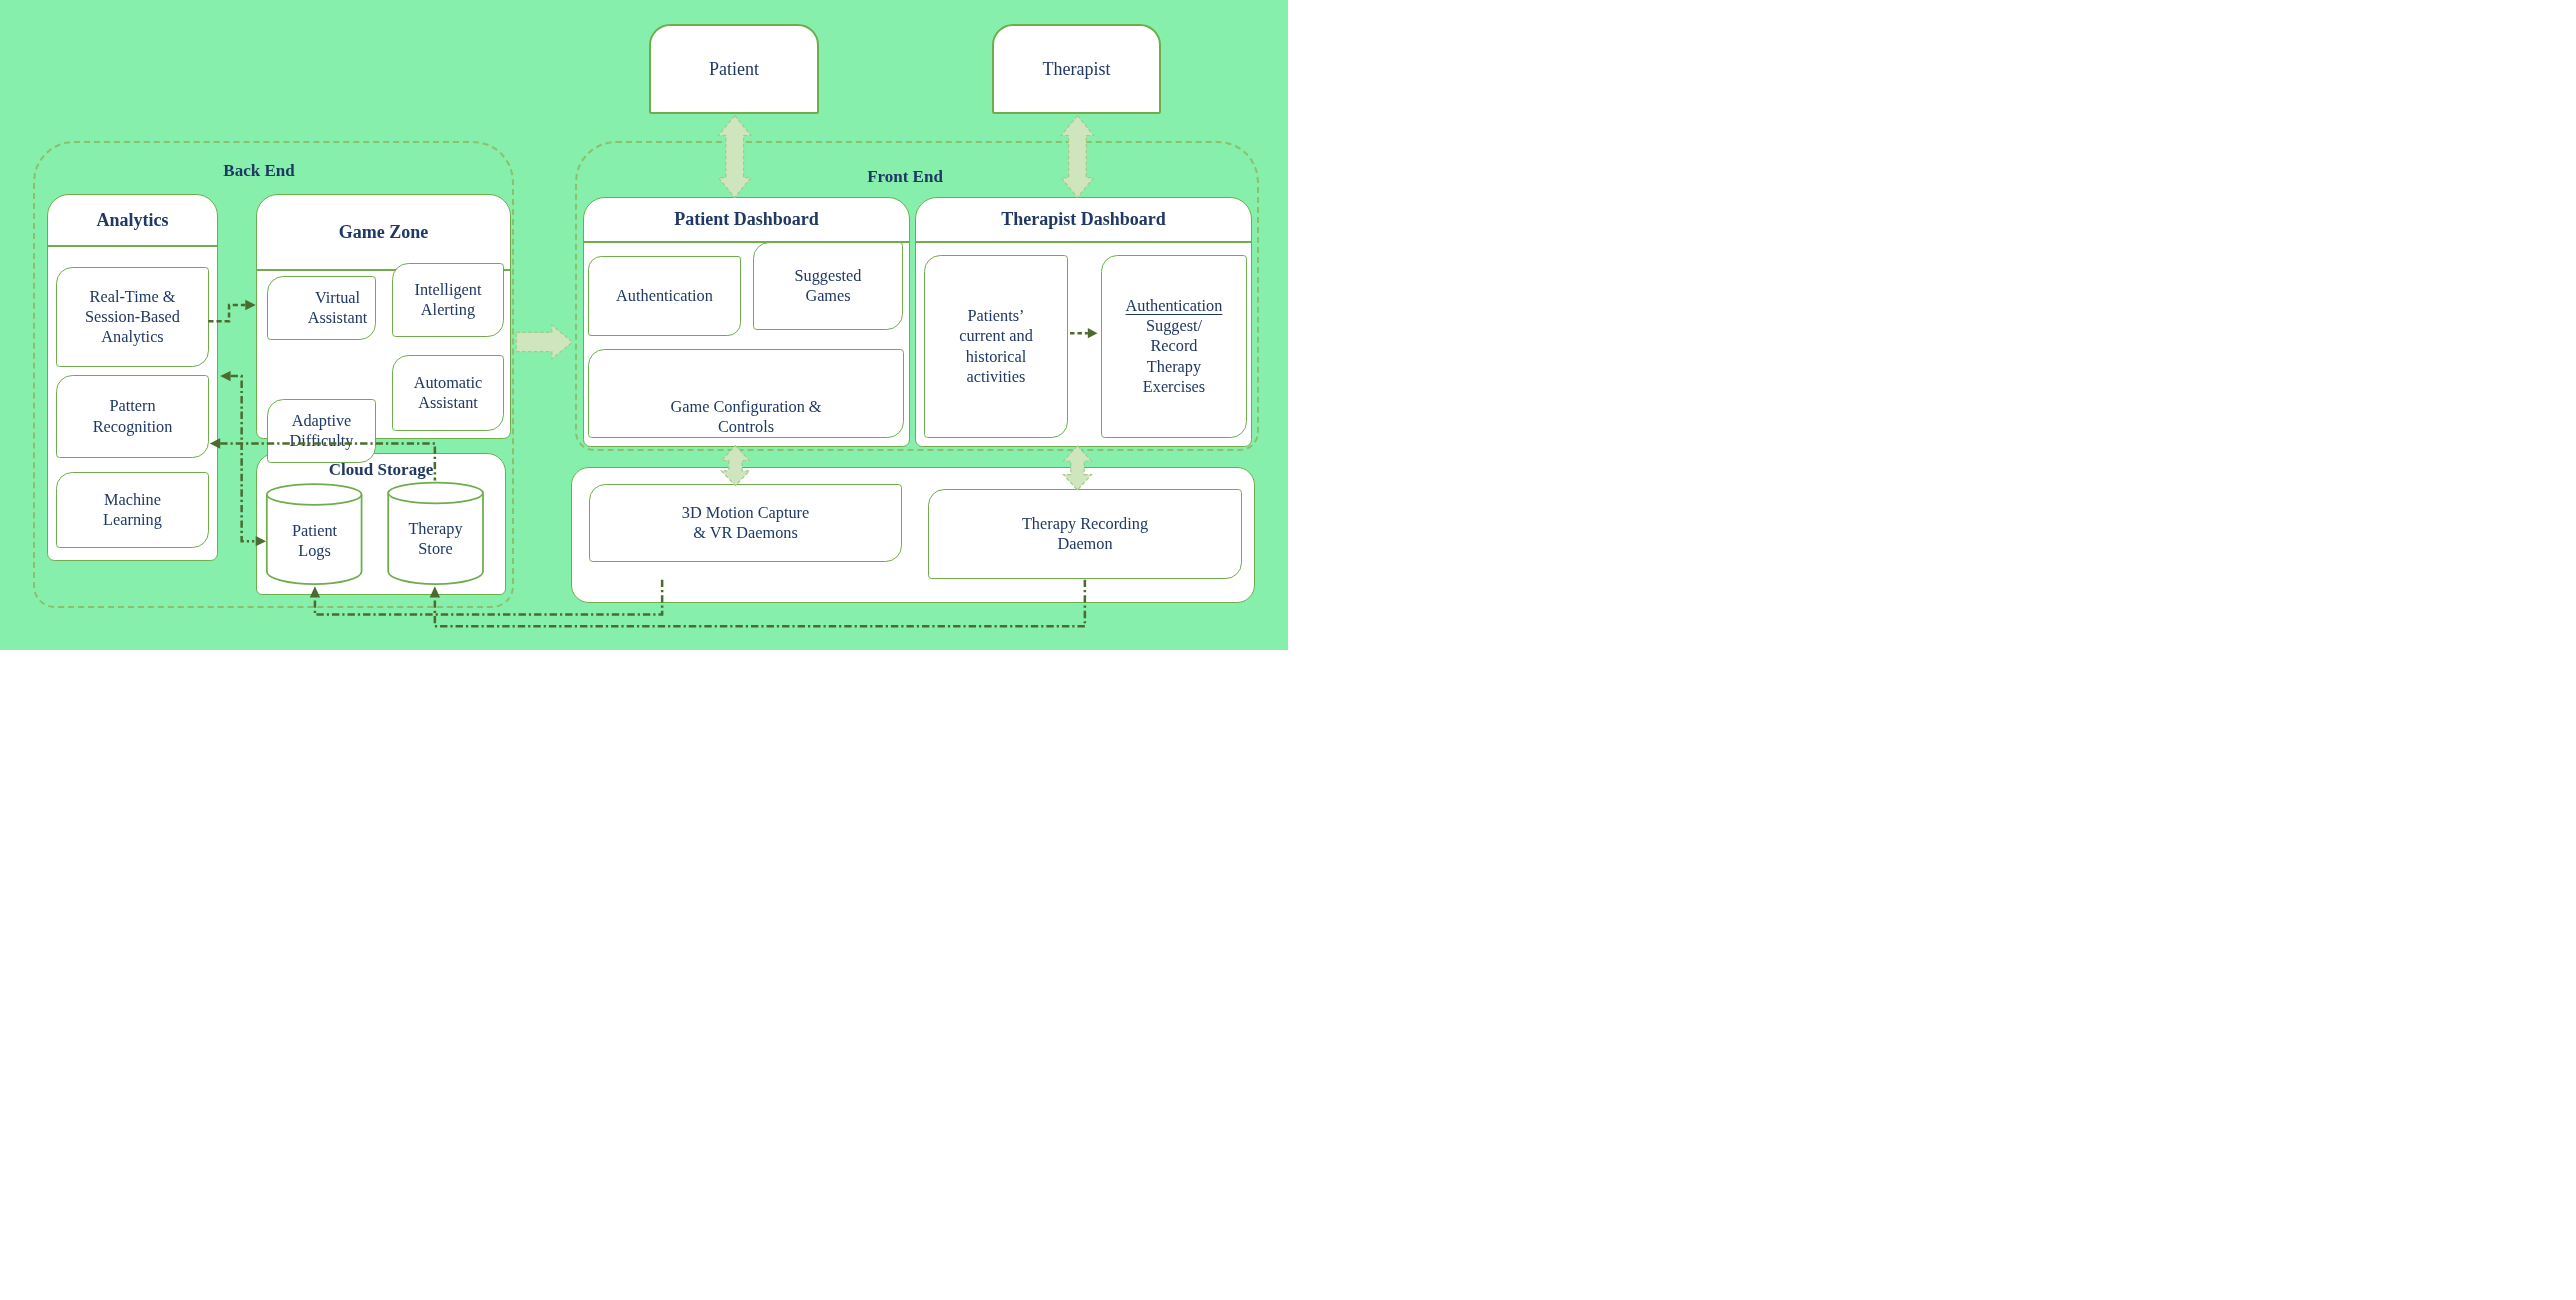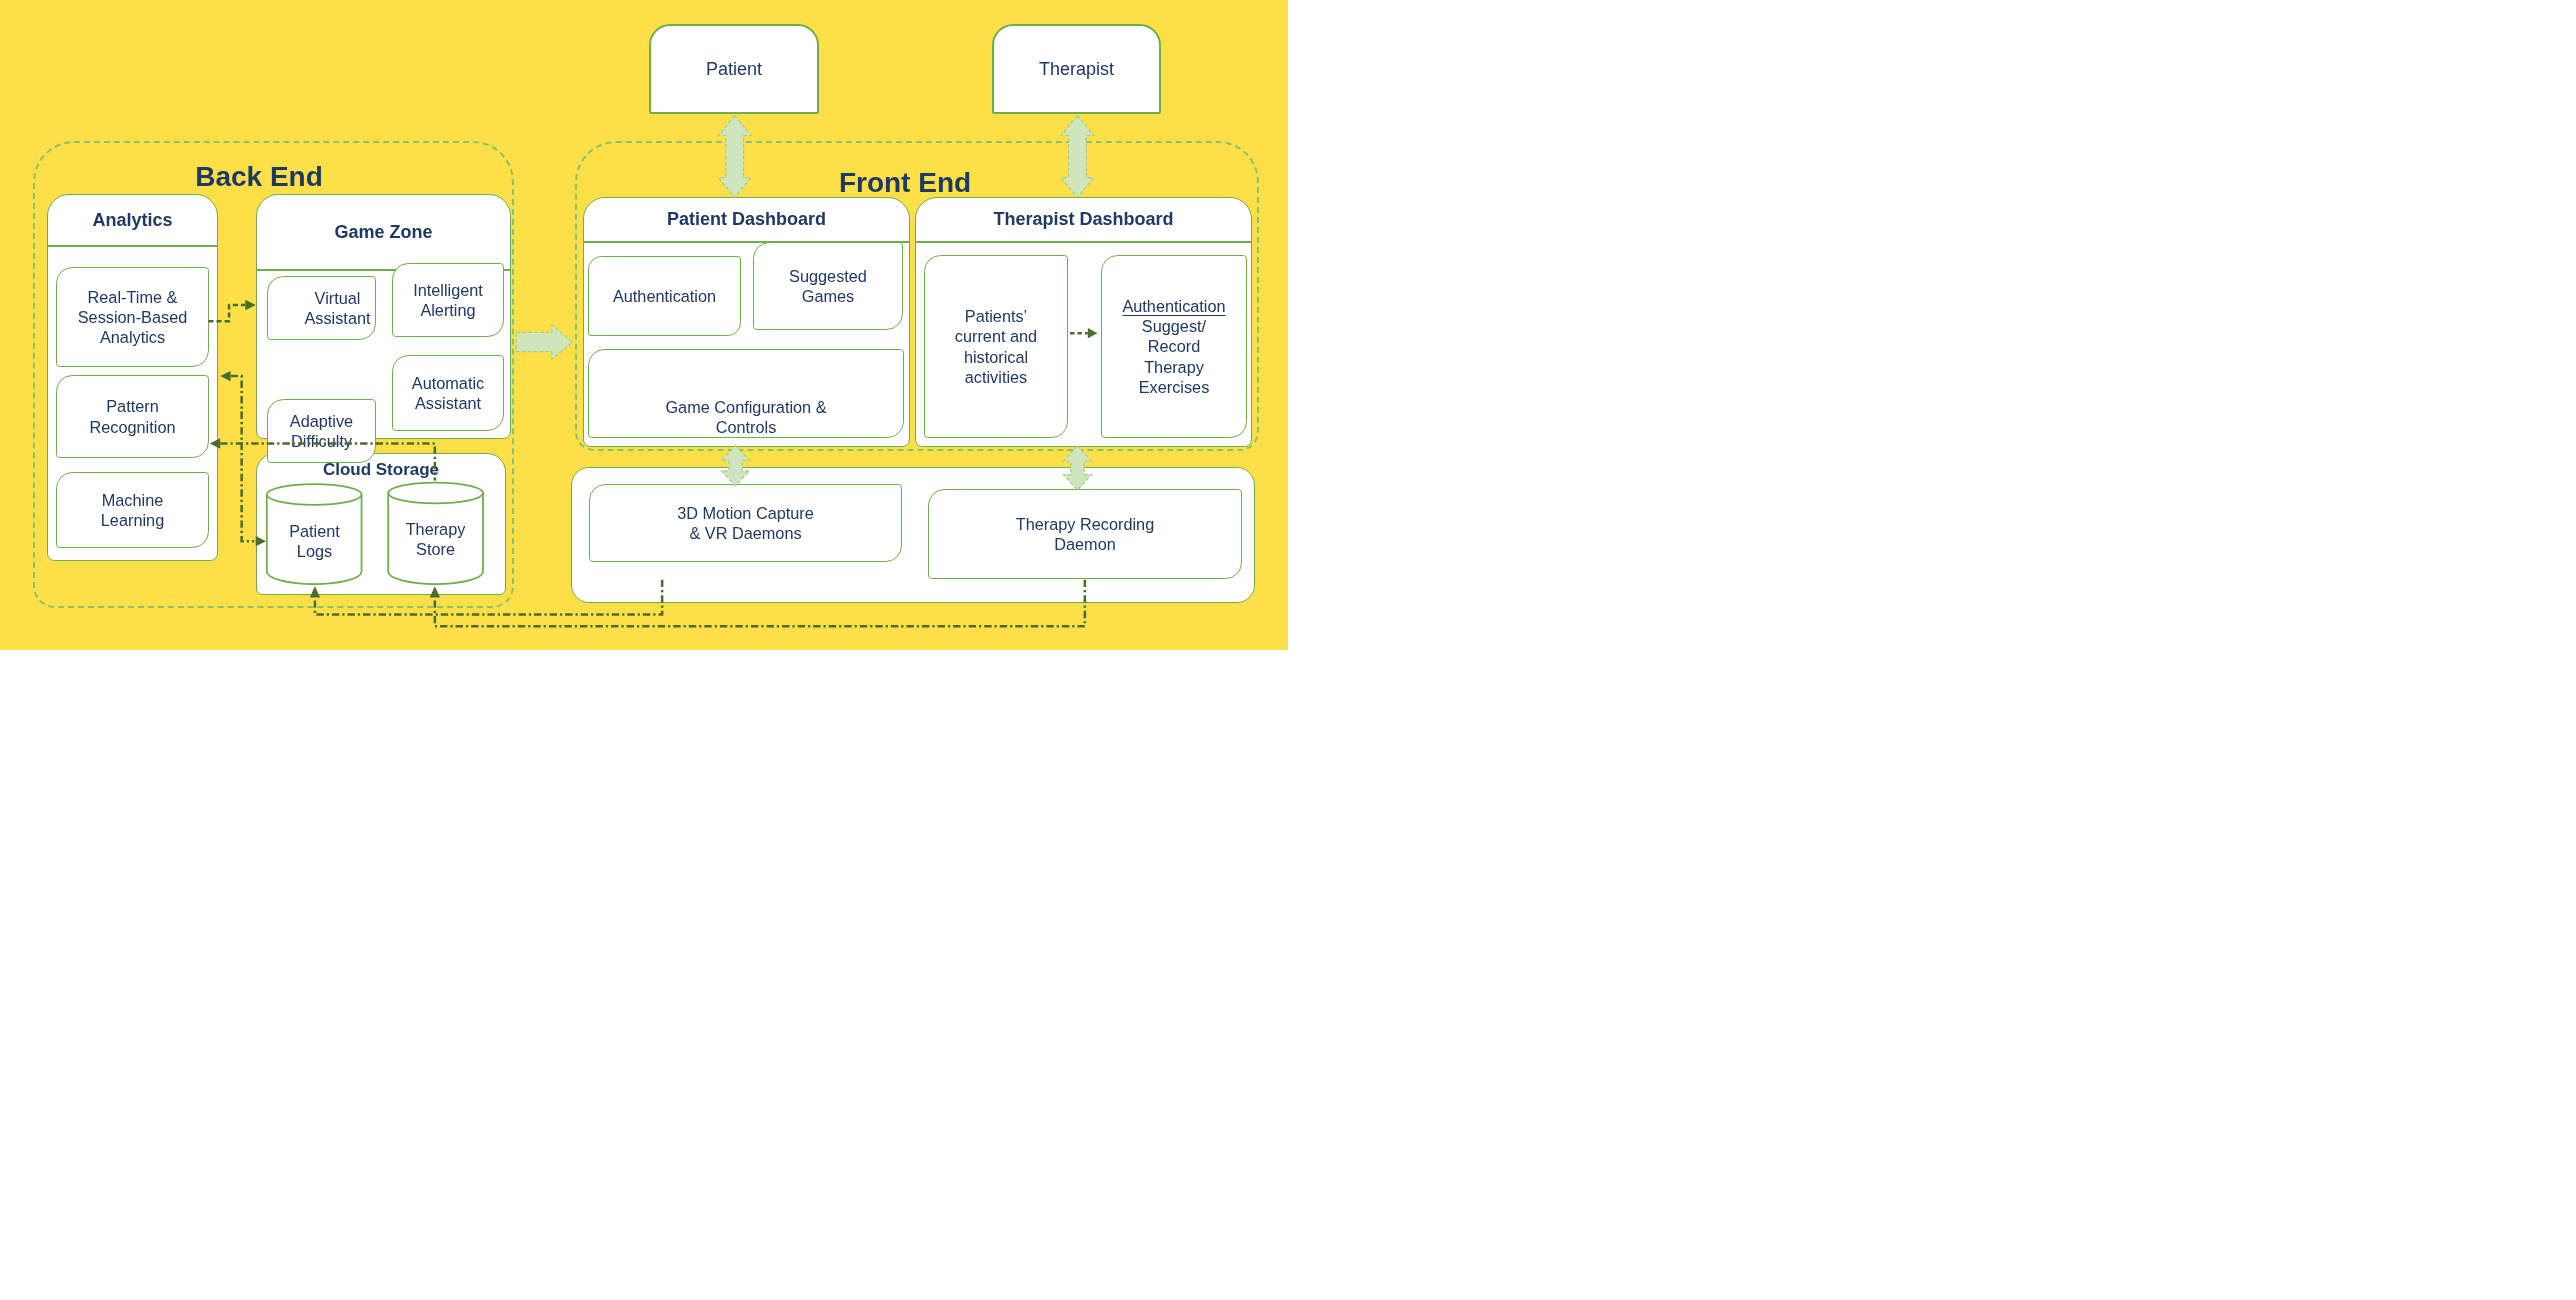--- a/index.html
+++ b/index.html
@@ -1,33 +1,33 @@
 <!DOCTYPE html>
 <html style="font-size:12px"><head>
 <meta charset="utf-8">
 <style>
   html,body{margin:0;padding:0;background:#ffffff;}
-  .stage{position:relative;width:1288px;height:650px;background:#fde047;
-         font-family:Liberation Sans, sans-serif;overflow:hidden;}
+  .stage{position:relative;width:1288px;height:650px;background:#86efac;
+         font-family:Liberation Serif, serif;overflow:hidden;}
   .abs{position:absolute;box-sizing:border-box;}
   
   .dashedc{border:2.2px dashed #8cc06c;border-radius:34px;background:transparent;z-index:1;}
   
   .panel{border:1.9px solid #6fad4c;background:#fff;border-radius:22px 22px 7.4px 7.4px;z-index:2;}
   .hdr{position:absolute;left:0;right:0;top:0;display:flex;align-items:center;justify-content:center;
        border-bottom:2.2px solid #6fad4c;color:#1f3864;font-weight:bold;font-size:18px;}
   .hdr.nodiv{border-bottom:none;}
   
   .node{border:1.6px solid #6fad4c;background:#fff;color:#1f3864;
         border-radius:16.3px 3.7px 16.3px 3.7px;display:flex;flex-direction:column;
         align-items:center;justify-content:center;text-align:center;
         font-size:16.3px;line-height:1.24;z-index:3;}
   .actor{border:2.2px solid #6fad4c;background:#fff;color:#1f3864;border-radius:21px 21px 2.2px 2.2px;
          display:flex;align-items:center;justify-content:center;font-size:18px;z-index:3;}
-  .bigtitle{color:#1f3864;font-weight:bold;font-size:28px;text-align:center;z-index:4;}
+  .bigtitle{color:#1f3864;font-weight:bold;font-size:17px;text-align:center;z-index:4;}
   .ml{white-space:pre-line;}
   .ul{text-decoration:underline;text-underline-offset:3px;}
   .cyl-label{position:absolute;color:#1f3864;font-size:16.3px;line-height:1.24;text-align:center;z-index:4;
              display:flex;align-items:center;justify-content:center;}
   svg.connectors{position:absolute;left:0;top:0;z-index:5;pointer-events:none;}
   svg.under{z-index:2;}
 </style>
 </head>
 <body>
 

